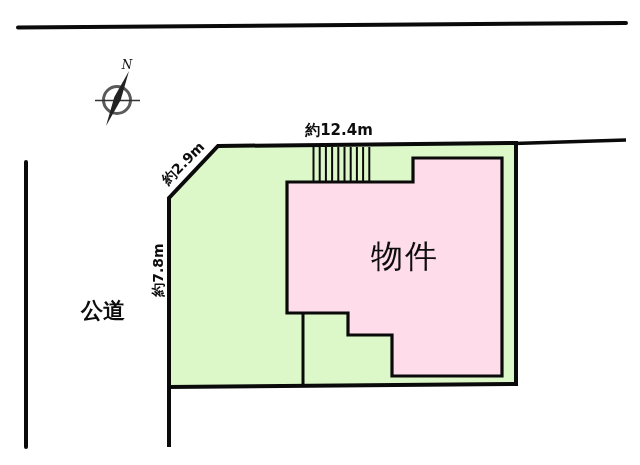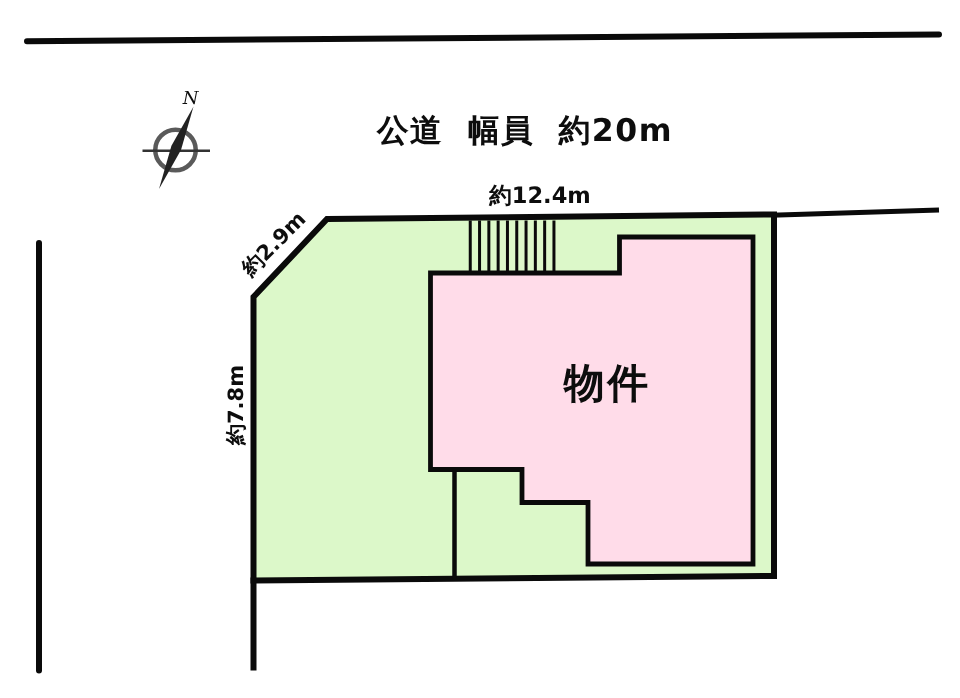--- a/index.html
+++ b/index.html
@@ -17,24 +17,24 @@
     transform:translate(-50%,-50%);
     white-space:pre;
     font-weight:bold;
     color:#0d0d0d;
     text-align:center;
     line-height:1.15;
   }
   .lbl-north-road{left:350px;top:87px;font-size:21px;letter-spacing:1px;}
   .lbl-west-road{left:103px;top:310px;font-size:22px;line-height:25px;}
   .lbl-dim{font-weight:600;}
-  .lbl-dim-top{left:360px;top:131px;font-size:15px;}
+  .lbl-dim-top{left:339px;top:131px;font-size:15px;}
   .lbl-dim-diag{left:183px;top:163px;font-size:14px;transform:translate(-50%,-50%) rotate(-45deg);}
   .lbl-dim-left{left:158px;top:270px;font-size:14px;transform:translate(-50%,-50%) rotate(-90deg);}
-  .lbl-building{left:405px;top:256px;font-size:27px;font-weight:700;letter-spacing:2px;}
+  .lbl-building{left:405px;top:256px;font-size:32px;font-weight:400;letter-spacing:2px;}
   .lbl-compass-n{left:127px;top:66px;font-size:12px;font-style:italic;font-weight:normal;
                  font-family:"DejaVu Serif","Liberation Serif",serif;}
 </style>
 </head>
 <body>
 
 <div class="canvas">
 
   <svg class="plan-svg" width="640" height="465" viewBox="0 0 640 465">
 
@@ -65,23 +65,23 @@
 
     <line x1="303" y1="314" x2="303" y2="386" stroke="#0a0a0a" stroke-width="3"></line>
 
     <g>
       <circle cx="117" cy="100" r="13.5" fill="none" stroke-width="3" stroke="#5a5a5a"></circle>
       <line x1="95" y1="100.5" x2="140" y2="100.5" stroke="#333333" stroke-width="1.6"></line>
       <polygon points="129,71 120.7,99.9 106,126 114.3,97.1" fill="#222222"></polygon>
     </g>
   </svg>
 
-  <div class="lbl lbl-north-road">公道  幅員  約20m</div>
 
   <div class="lbl lbl-west-road">
+    <div>公道</div>
   </div>
 
   <div class="lbl lbl-dim lbl-dim-top">約12.4m</div>
 
   <div class="lbl lbl-dim lbl-dim-diag">約2.9m</div>
 
   <div class="lbl lbl-dim lbl-dim-left">約7.8m</div>
 
   <div class="lbl lbl-building">物件</div>
 

